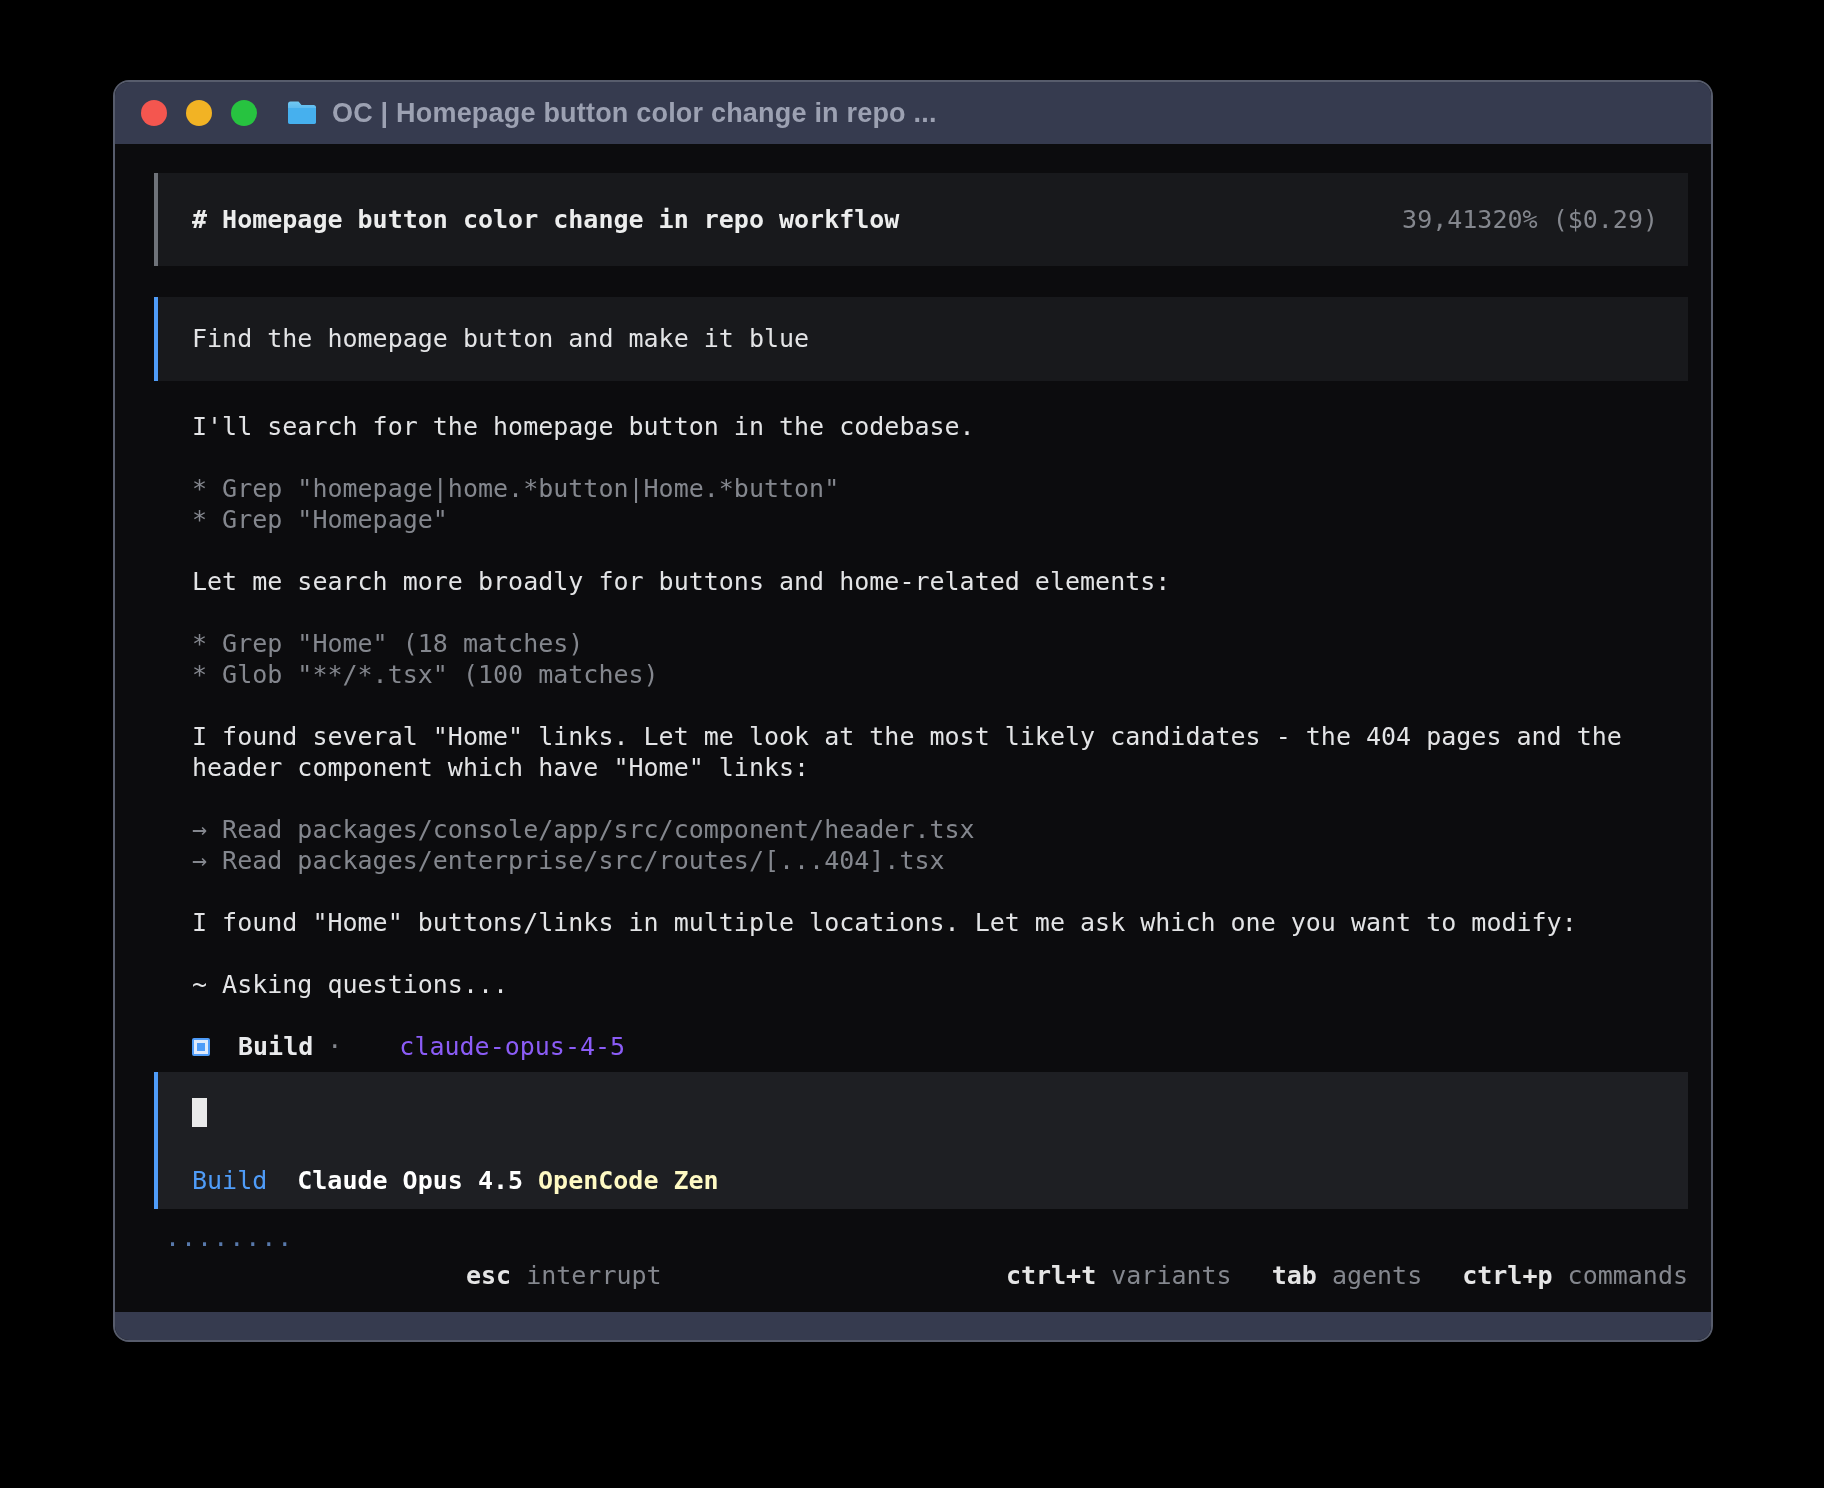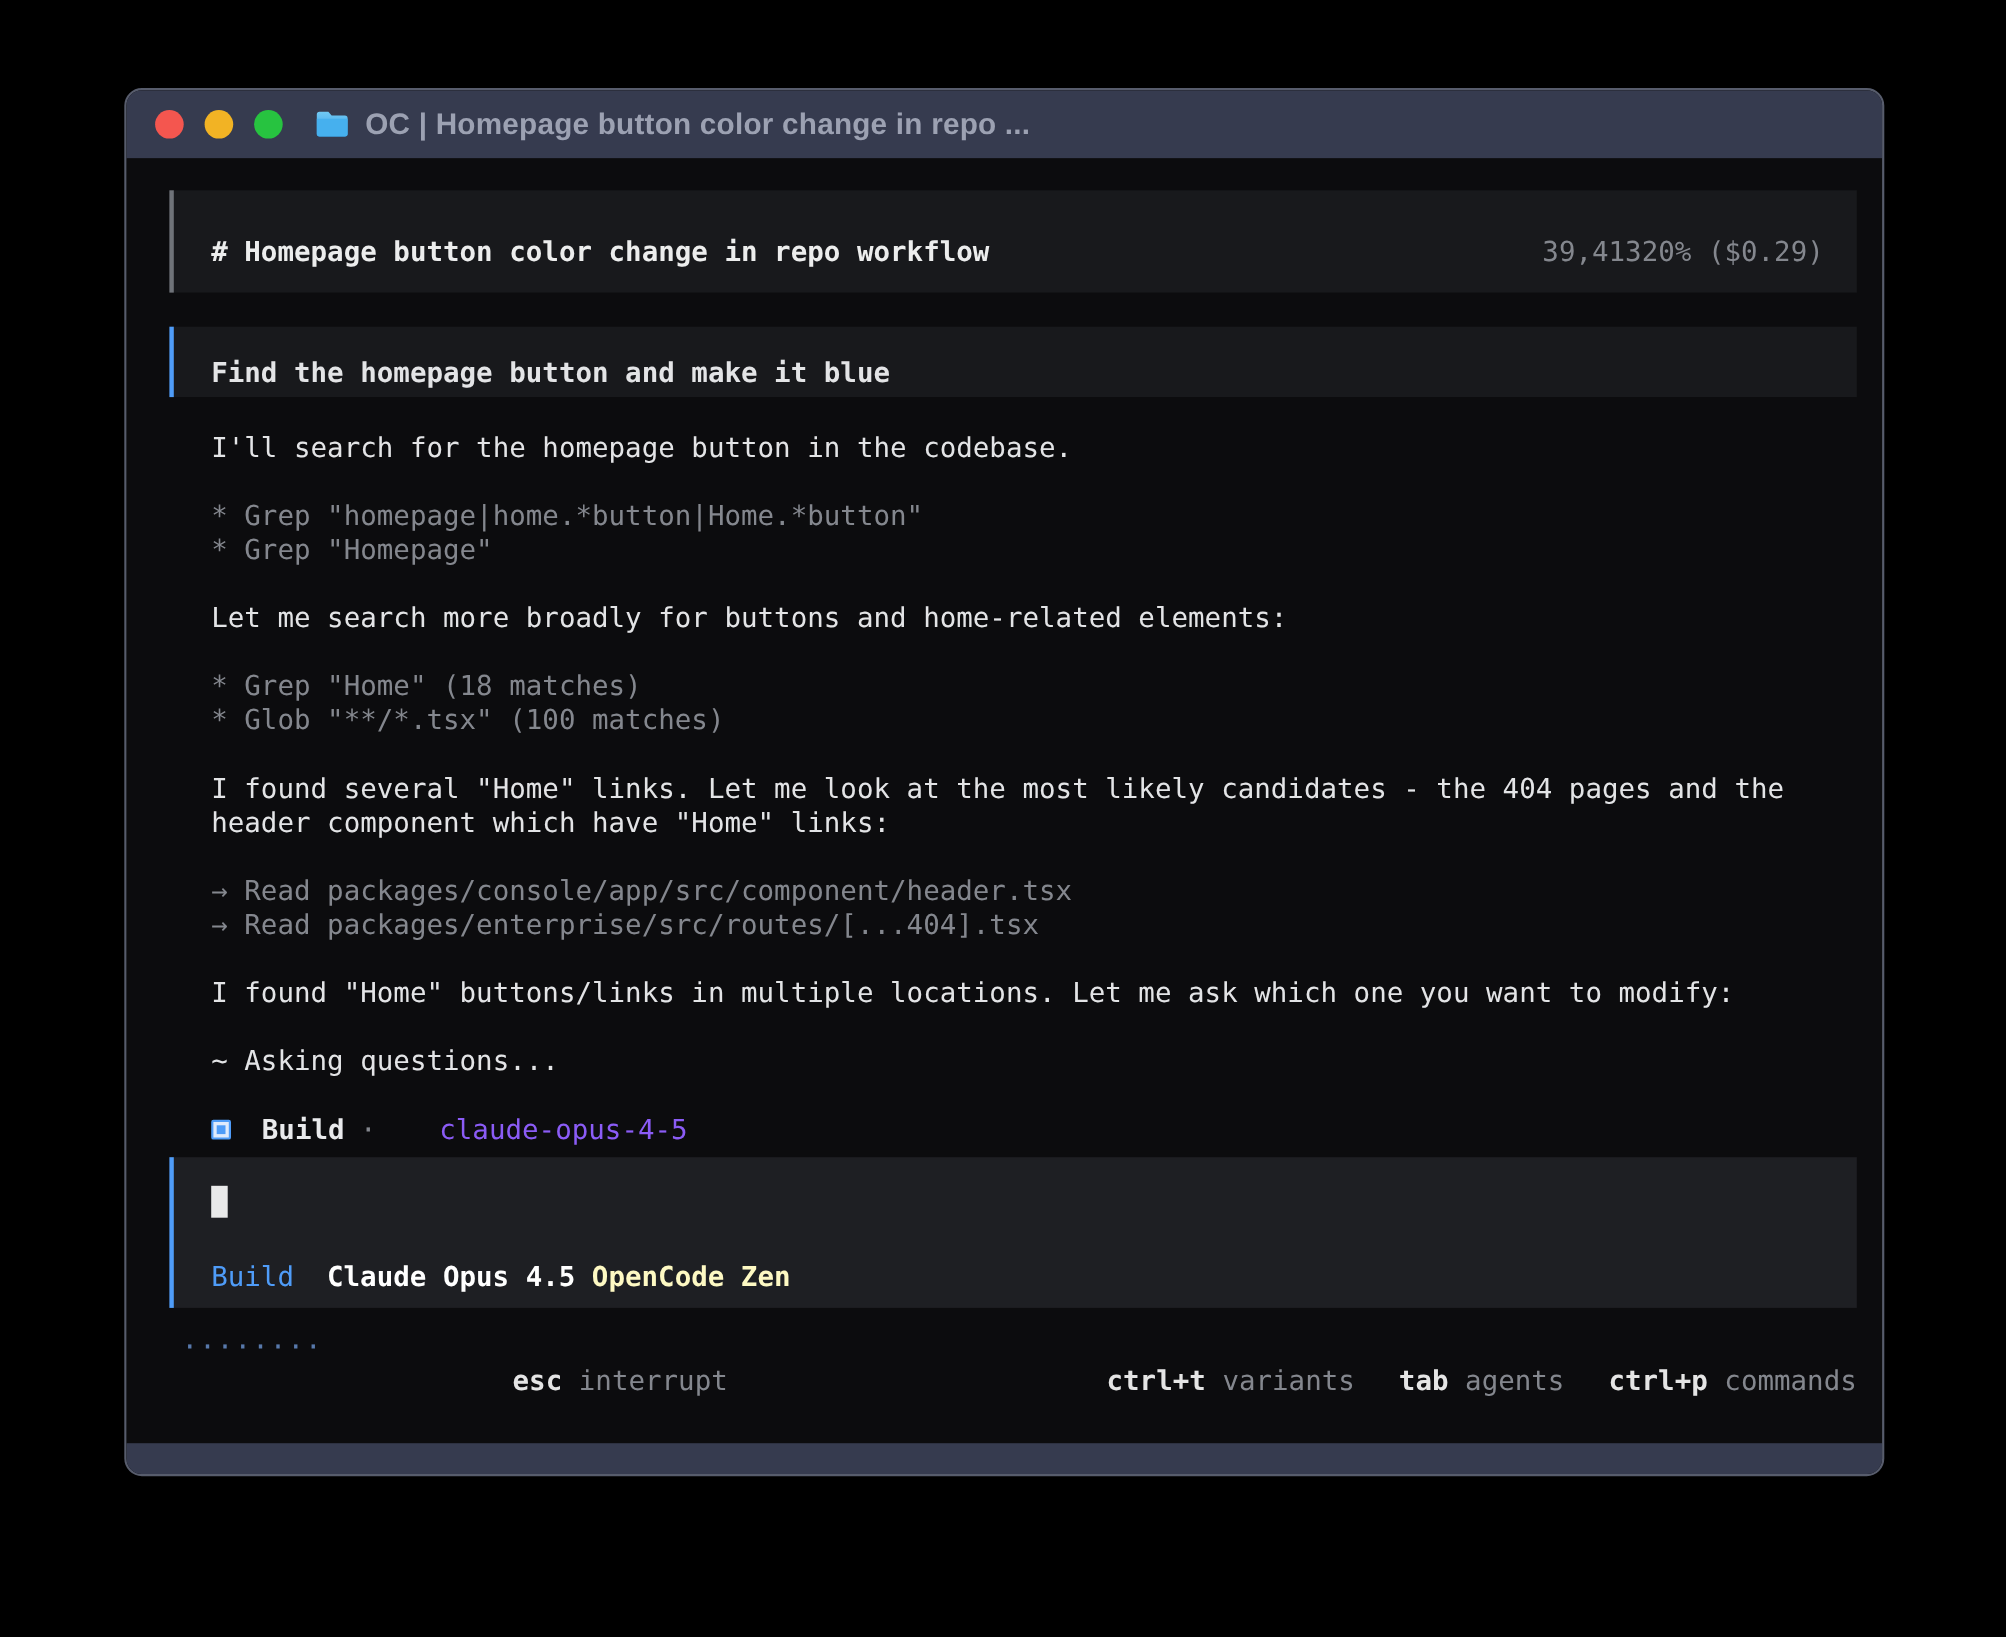--- a/index.html
+++ b/index.html
@@ -31,31 +31,31 @@
   .content {
     flex:1 1 auto; background:#0c0c0e;
     padding:29px 23px 0 39px;
     font-size:25px; line-height:31px; color:#e3e4e6;
   }
 
   .block { border-left:4px solid #6f7379; background:#18191c; }
 
   .session-header {
     height:93px; padding:31px 30px 14px 34px;
-    display:flex; justify-content:space-between; align-items:center;
+    display:flex; justify-content:space-between; 
     margin-bottom:31px;
   }
   .session-title { font-weight:bold; color:#eceded; white-space:pre; }
   .session-stats { color:#84878e; white-space:pre; }
   .session-stats .ctx { }
 
   .user-block {
-    border-left-color:#4f9cf8; height:64px;
+    border-left-color:#4f9cf8; height:84px;
     padding:26px 30px 27px 34px; margin-bottom:30px;
-    color:#e3e4e6; white-space:pre;font-weight:bold;
+    color:#e3e4e6; white-space:pre;
   }
 
   .transcript { padding-left:38px; }
   .line { height:31px; line-height:31px; white-space:pre; }
   .line.text { color:#e3e4e6; }
   .line.tool { color:#84878e; }
   .line.blank { }
 
   .agent-row { height:31px; display:flex; align-items:center; }
   .agent-icon {

